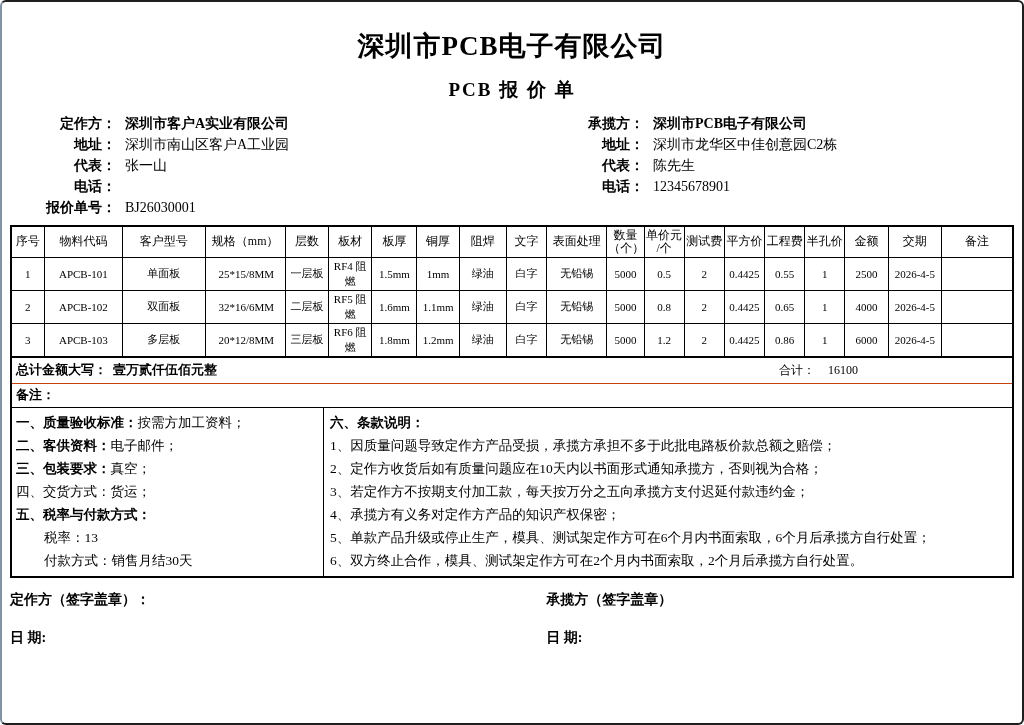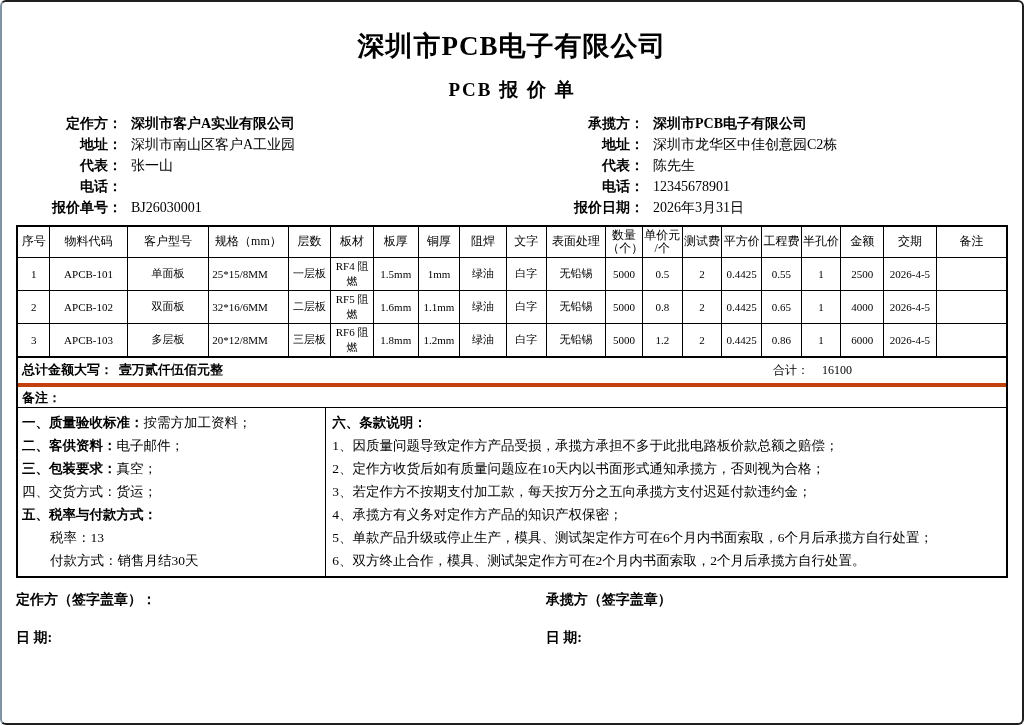--- a/index.html
+++ b/index.html
@@ -3,21 +3,21 @@
 <meta charset="utf-8">
 <style>
   * { margin:0; padding:0; box-sizing:border-box; }
   html,body { background:#fff; }
   body { width:1024px; height:725px; font-family:"Liberation Serif","DejaVu Serif",serif; color:#000; }
   .page {
     width:1024px; height:725px; background:#fff;
     border:2px solid #1f1f1f; border-left-color:#8193a5;
     border-radius:6px; overflow:hidden; position:relative;
   }
-  .content { padding:0 14px; }
+  .content { padding:0 8px; }
 
   
   .company-title { text-align:center; font-weight:bold; font-size:27px; margin-top:26px; letter-spacing:1px; }
   .doc-title { text-align:center; font-weight:bold; font-size:19px; margin-top:13px; letter-spacing:2px; }
 
   
   .info-grid { display:flex; margin-top:10px; font-size:14px; }
   .info-col { width:50%; }
   .info-row { display:flex; line-height:21px; }
   .info-label { font-weight:bold; text-align:right; white-space:nowrap; }
@@ -28,32 +28,32 @@
 
   
   .quote-box { margin-top:7px; border:2px solid #000; }
   table.quote { width:100%; border-collapse:collapse; table-layout:fixed; }
   table.quote th, table.quote td {
     border:1px solid #000; font-weight:normal; text-align:center;
     font-size:11px; padding:1px; overflow:hidden;
   }
   table.quote th { height:30px; font-size:12px; white-space:pre-line; line-height:13px; }
   table.quote td { height:28px; }
-  table.quote td.al { text-align:left; padding-left:3px; }
+  table.quote td.al { text-align:center; padding-left:3px; }
   table.quote tr > *:first-child { border-left:none; }
   table.quote tr > *:last-child { border-right:none; }
   table.quote thead tr > * { border-top:none; }
 
   .total-row { display:flex; align-items:center; border-top:1px solid #000; height:26px; font-size:13px; padding:0 4px; }
   .total-caps-label { font-weight:bold; white-space:nowrap; }
   .total-caps-value { padding-left:6px; white-space:nowrap;font-weight:bold; }
   .grand-total { margin-left:auto; margin-right:150px; font-size:12px; }
   .grand-total .num { padding-left:10px; }
 
-  .remark-row { border-top:4px solid #c2410c; height:24px; font-size:13px; font-weight:bold; padding:2px 4px; }
+  .remark-row { border-top:1px solid #c2410c; height:24px; font-size:13px; font-weight:bold; padding:2px 4px; }
 
   .terms { display:flex; border-top:1px solid #000; }
   .terms-left { width:31.2%; border-right:1px solid #000; padding:3px 4px 4px 4px; }
   .terms-right { width:68.8%; padding:3px 4px 4px 6px; }
   .term-line { font-size:13.5px; line-height:23px; white-space:nowrap; }
   .term-line .b { font-weight:bold; }
   .term-line.indent { padding-left:28px; }
   .terms-right .term-line.head { font-weight:bold; }
 
   
@@ -103,24 +103,20 @@
           <span class="info-label">地址：</span>
           <span class="info-value">深圳市龙华区中佳创意园C2栋</span>
         </div>
         <div class="info-row">
           <span class="info-label">代表：</span>
           <span class="info-value">陈先生</span>
         </div>
         <div class="info-row">
           <span class="info-label">电话：</span>
           <span class="info-value">12345678901</span>
-        </div>
-        <div class="info-row">
-          <span class="info-label">报价日期：</span>
-          <span class="info-value">2026年3月31日</span>
         </div>
       </div>
     </div>
 
     <div class="quote-box">
       <table class="quote">
         <colgroup>
             <col style="width: 3.22%;">
             <col style="width: 7.84%;">
             <col style="width: 8.24%;">

